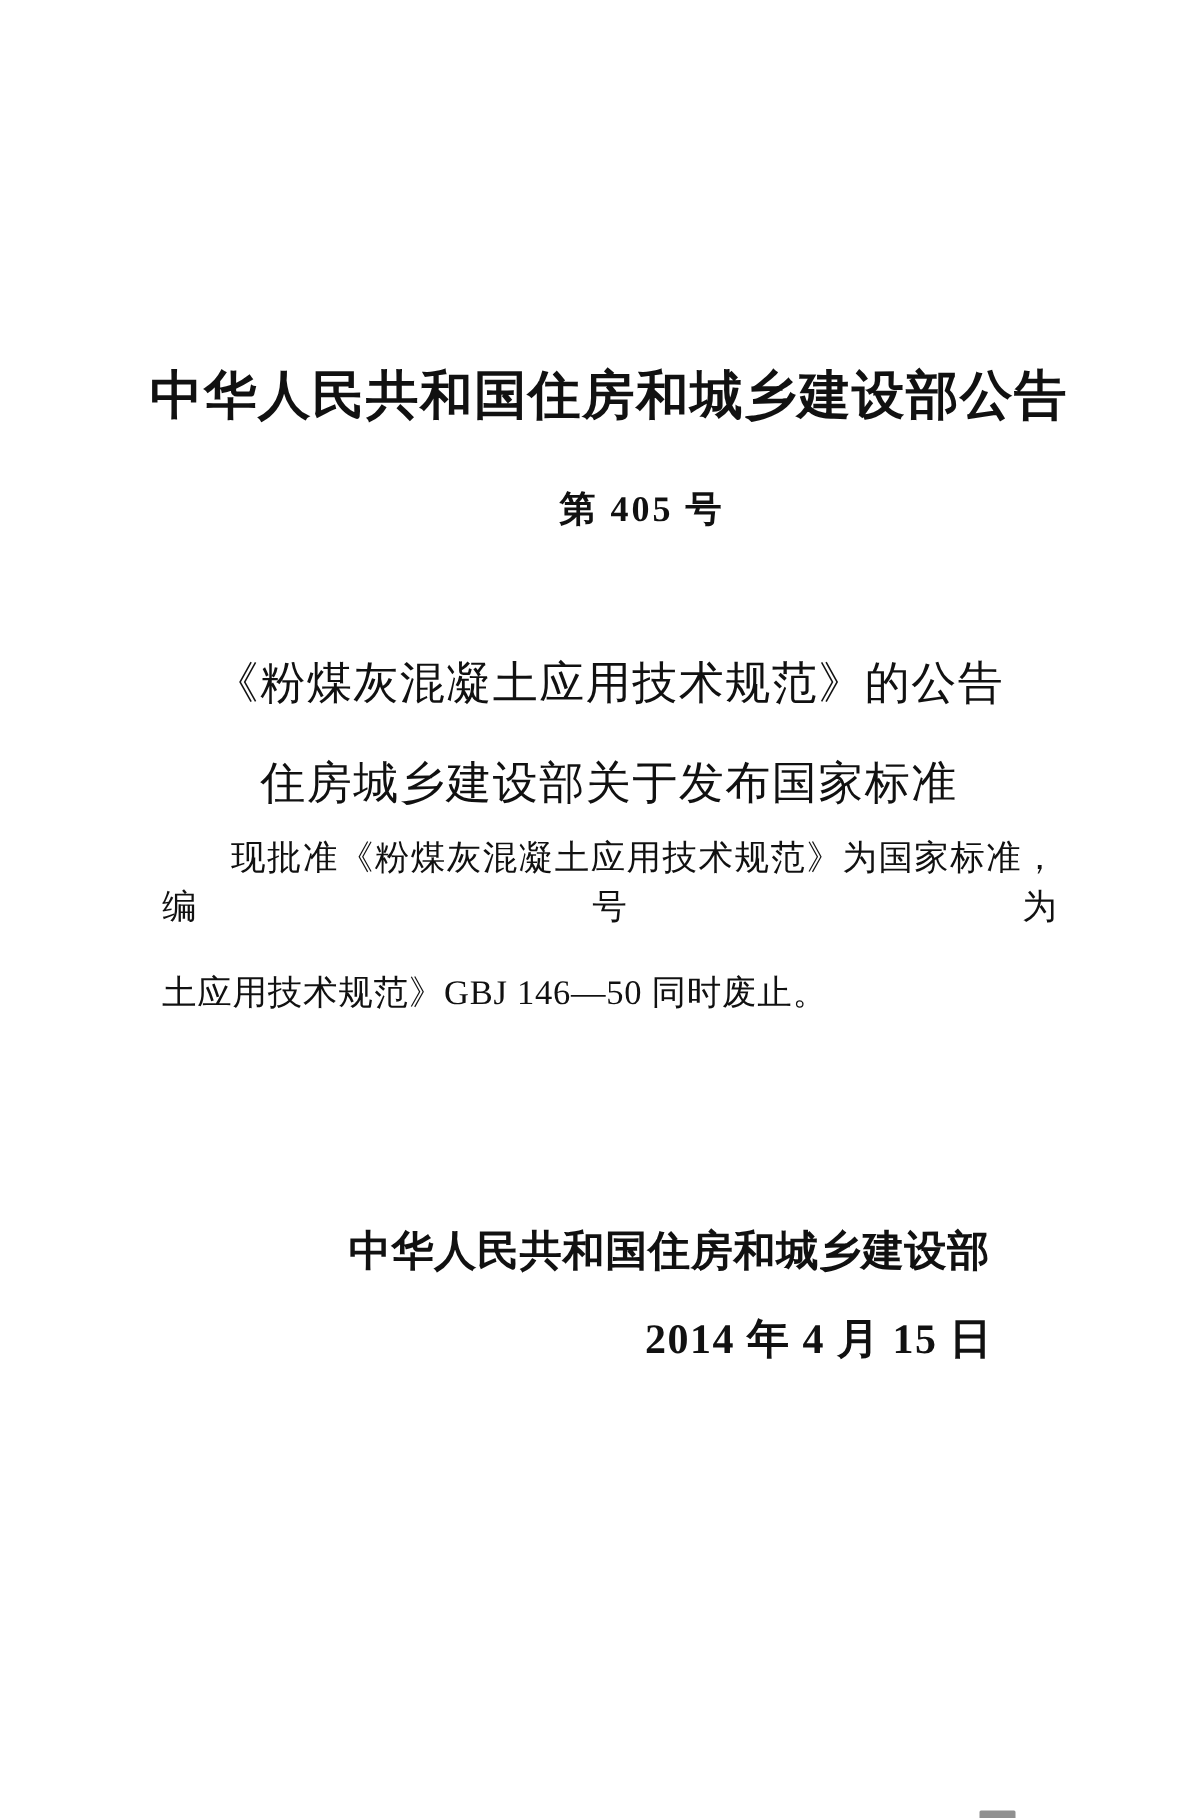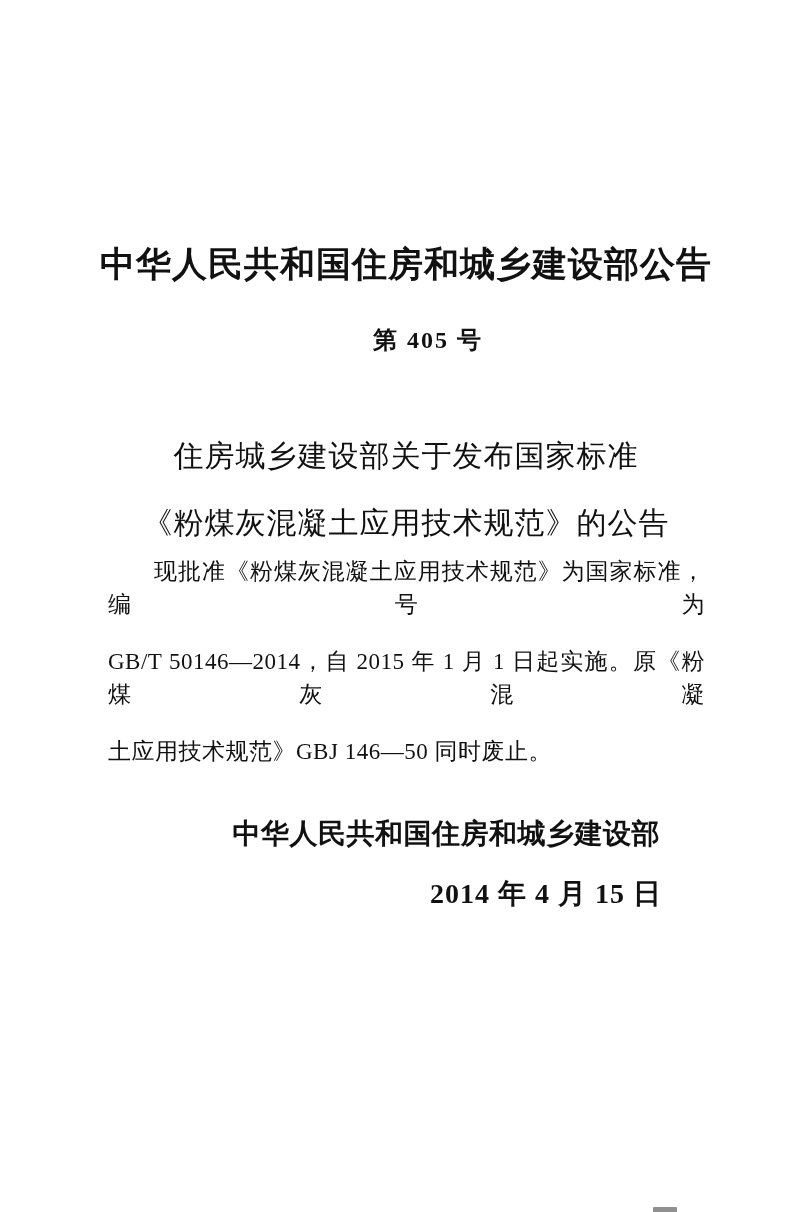--- a/index.html
+++ b/index.html
@@ -91,27 +91,26 @@
 </head>
 <body>
 
 <div class="page">
 
   <h1 class="center-zone doc-title">中华人民共和国住房和城乡建设部公告</h1>
 
   <div class="center-zone doc-number">第 405 号</div>
 
   <div class="center-zone doc-subtitle">
+    <div>《粉煤灰混凝土应用技术规范》的公告</div>
     <div>住房城乡建设部关于发布国家标准</div>
-    <div>《粉煤灰混凝土应用技术规范》的公告</div>
   </div>
 
   <div class="doc-body">
     <span class="body-line justify indent">现批准《粉煤灰混凝土应用技术规范》为国家标准，编号为</span>
-    <span class="body-line justify">GB/T 50146—2014，自 2015 年 1 月 1 日起实施。原《粉煤灰混凝</span>
     <span class="body-line">土应用技术规范》GBJ 146—50 同时废止。</span>
   </div>
 
   <div class="signature-block">
     <div class="signature-line">中华人民共和国住房和城乡建设部</div>
     <div class="date-line">2014 年 4 月 15 日</div>
   </div>
 
   <div class="scan-speck"></div>
 

